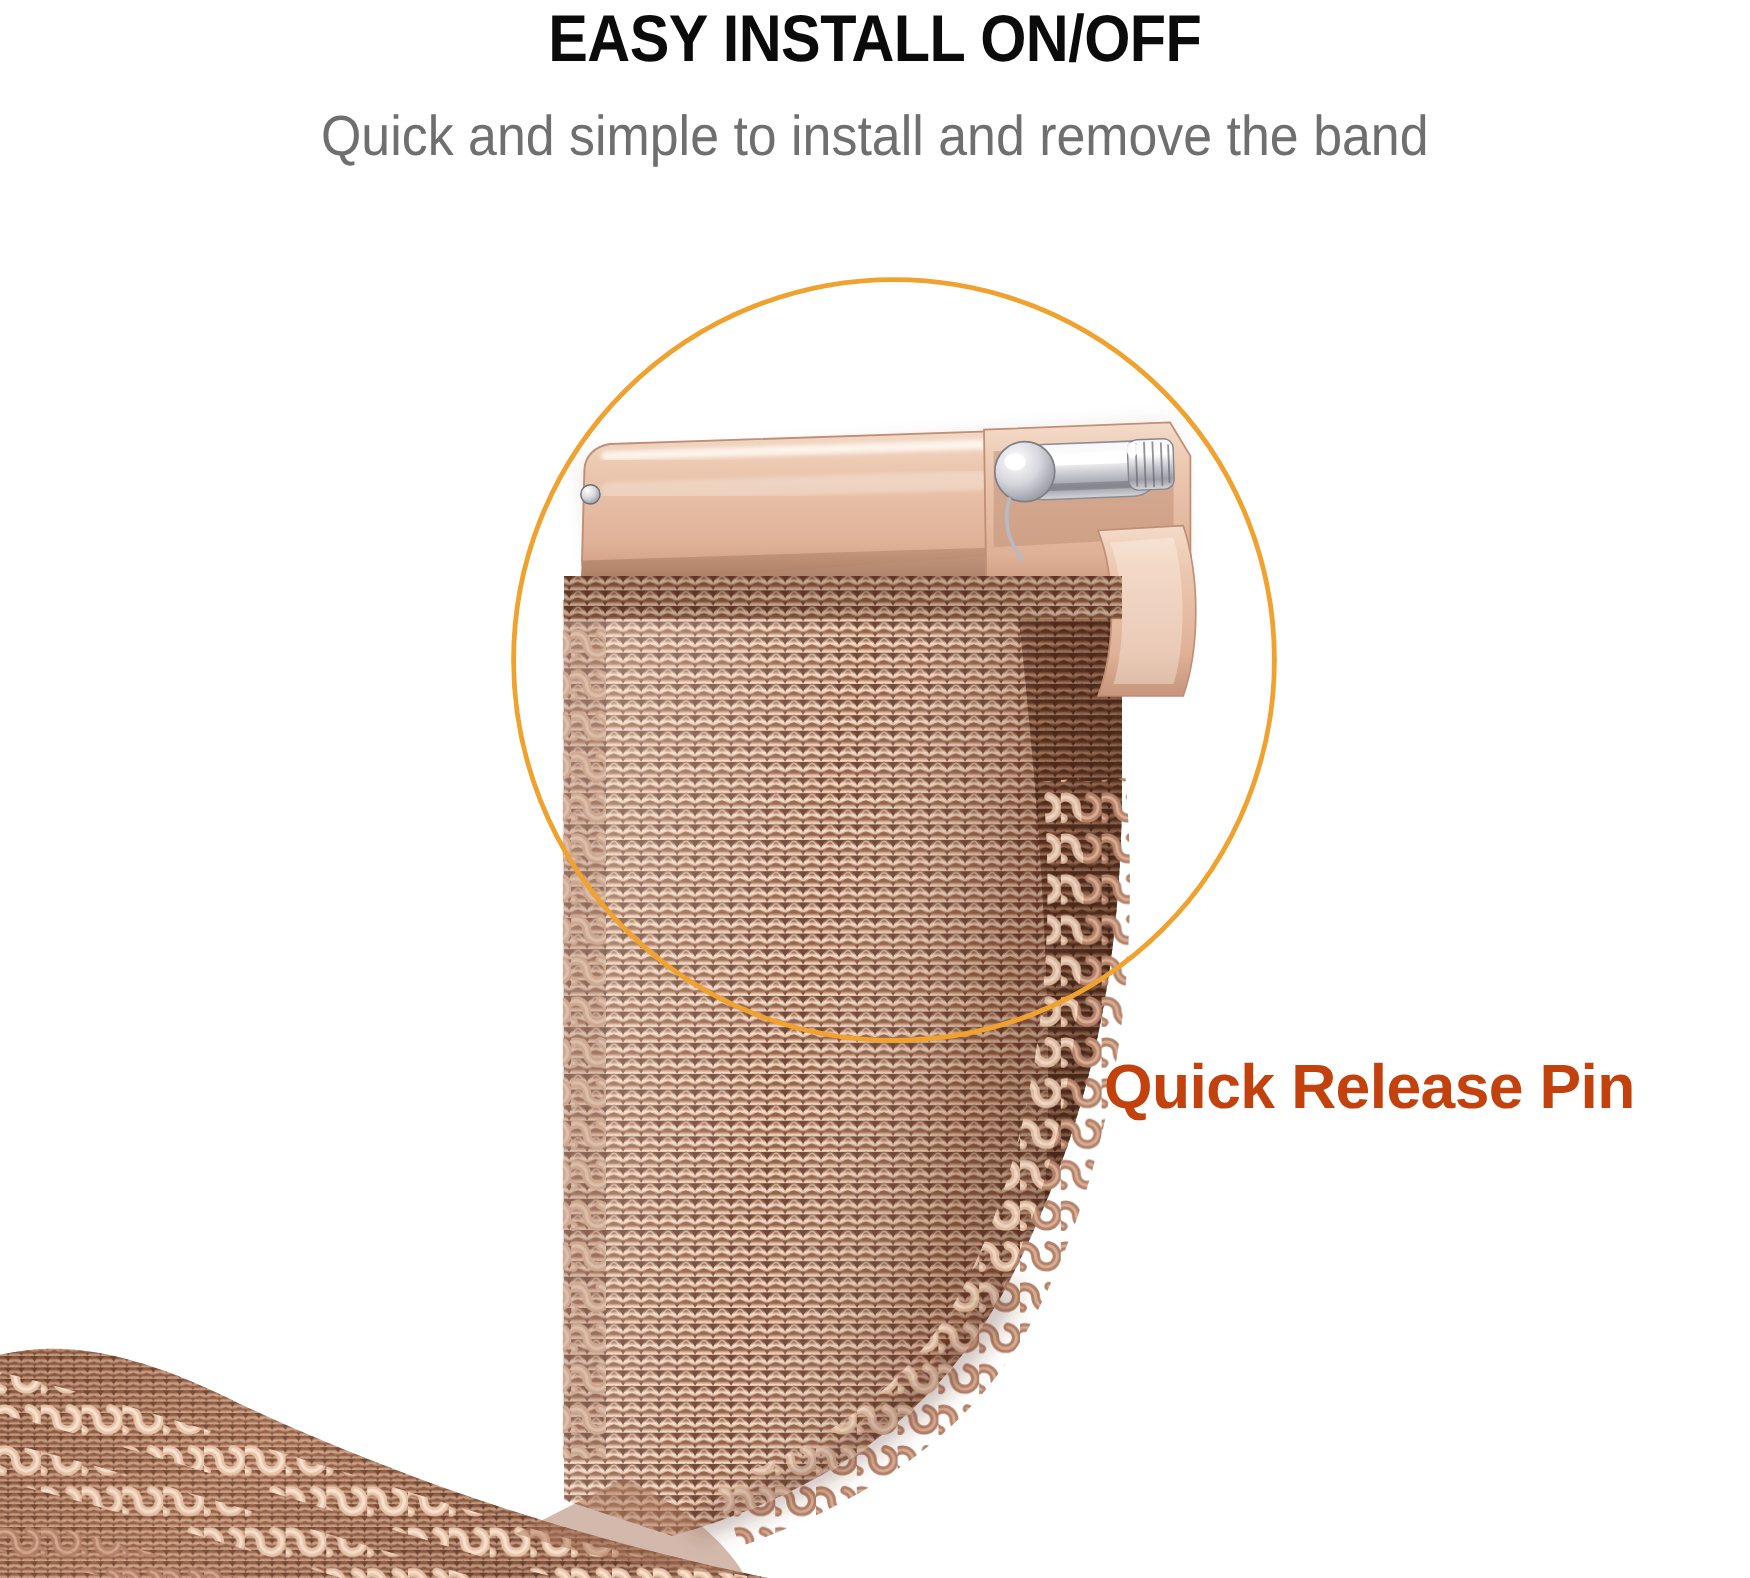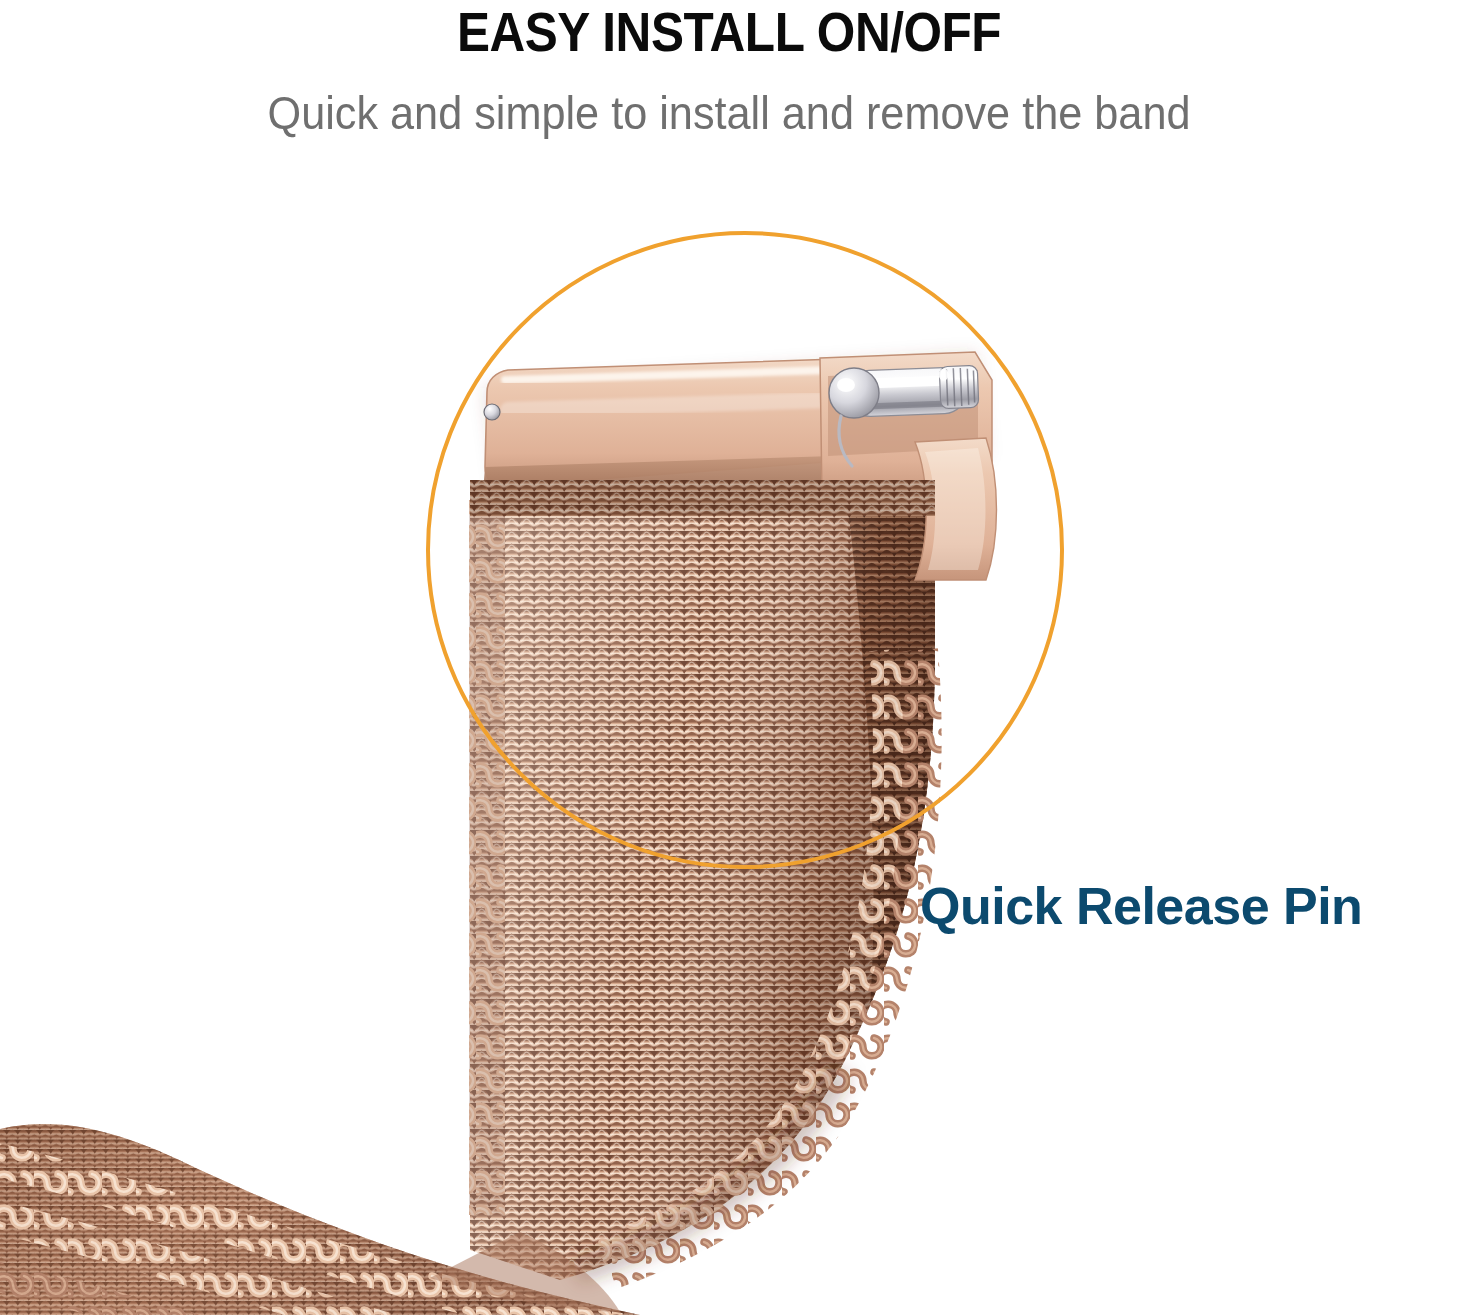--- a/index.html
+++ b/index.html
@@ -255,15 +255,15 @@
         <rect x="470" y="296" width="470" height="40" fill="url(#meshWeave)"></rect>
         <rect x="470" y="296" width="470" height="40" fill="rgba(70,38,24,0.28)"></rect>
       </g>
     </g>
 
   </svg>
   </div>
 
   <div id="callout-circle" style="left: 426px; top: 231px; width: 638px; height: 638px; border-color: rgb(240, 161, 46); border-width: 4px;"></div>
 
-  <div id="callout-label" style="color: #0c4a6e;">Quick Release Pin</div>
+  <div id="callout-label" style="color: #c2410c;">Quick Release Pin</div>
 
 </div>
 
 </body></html>

